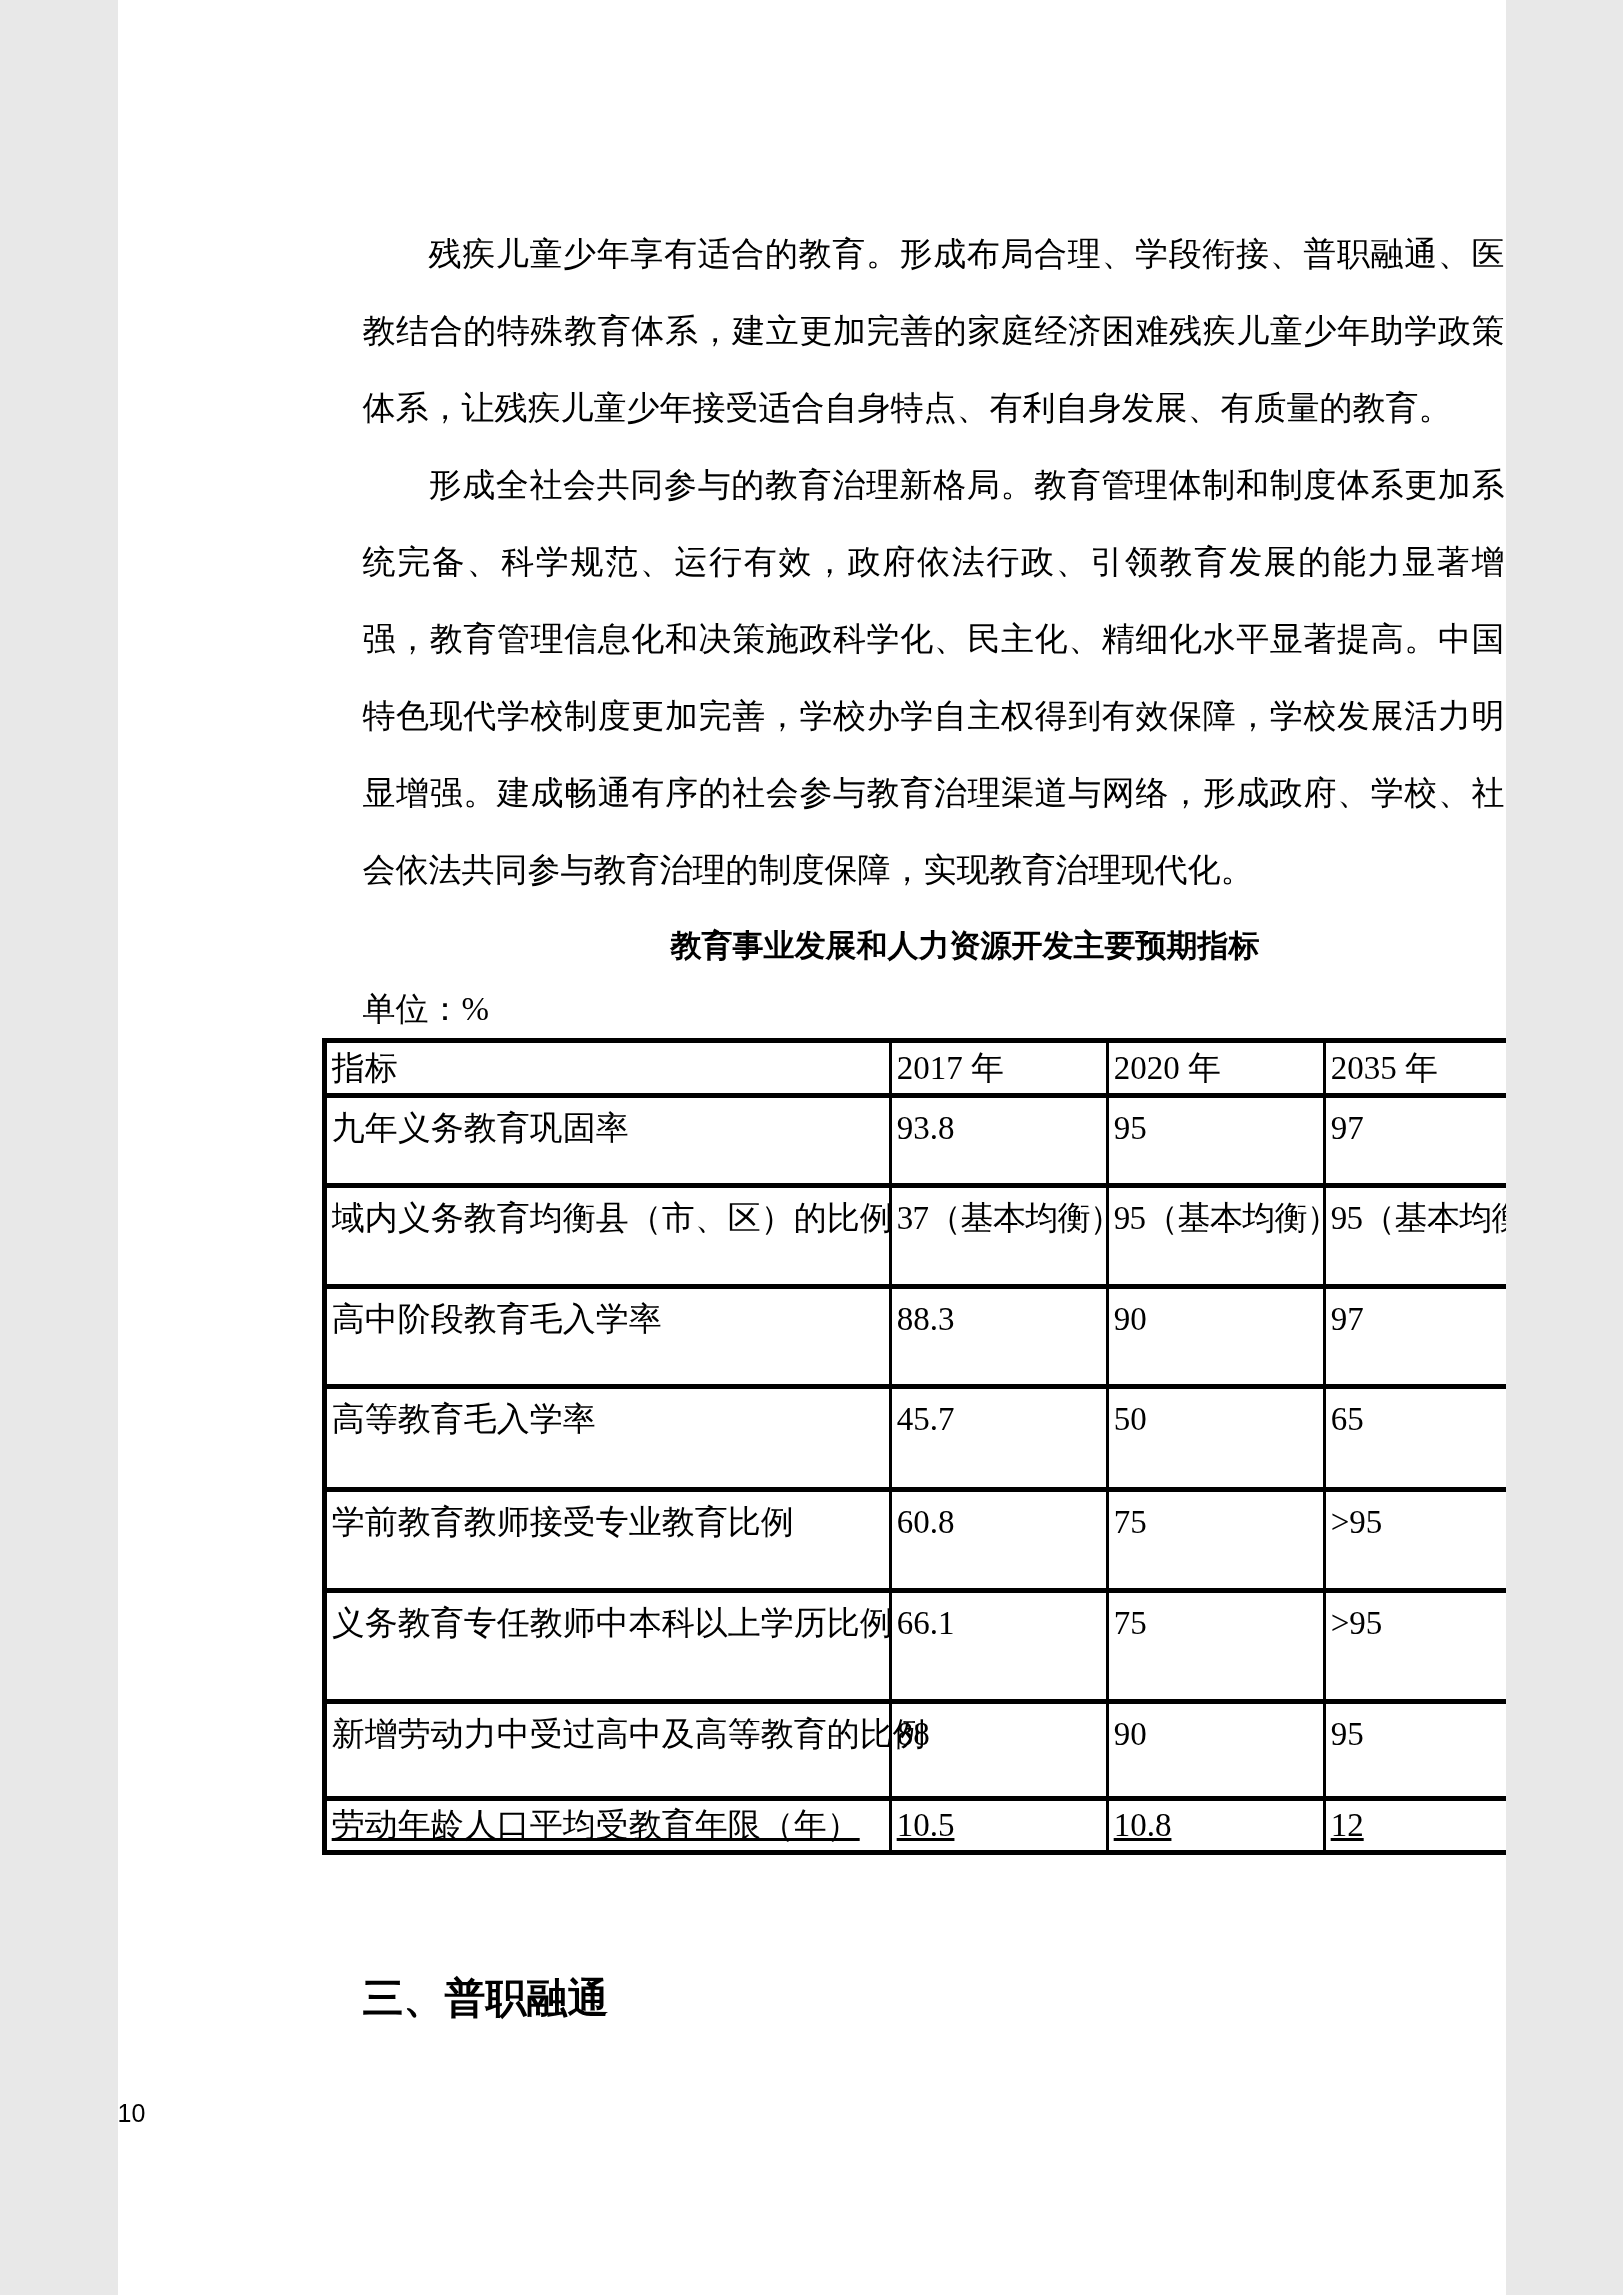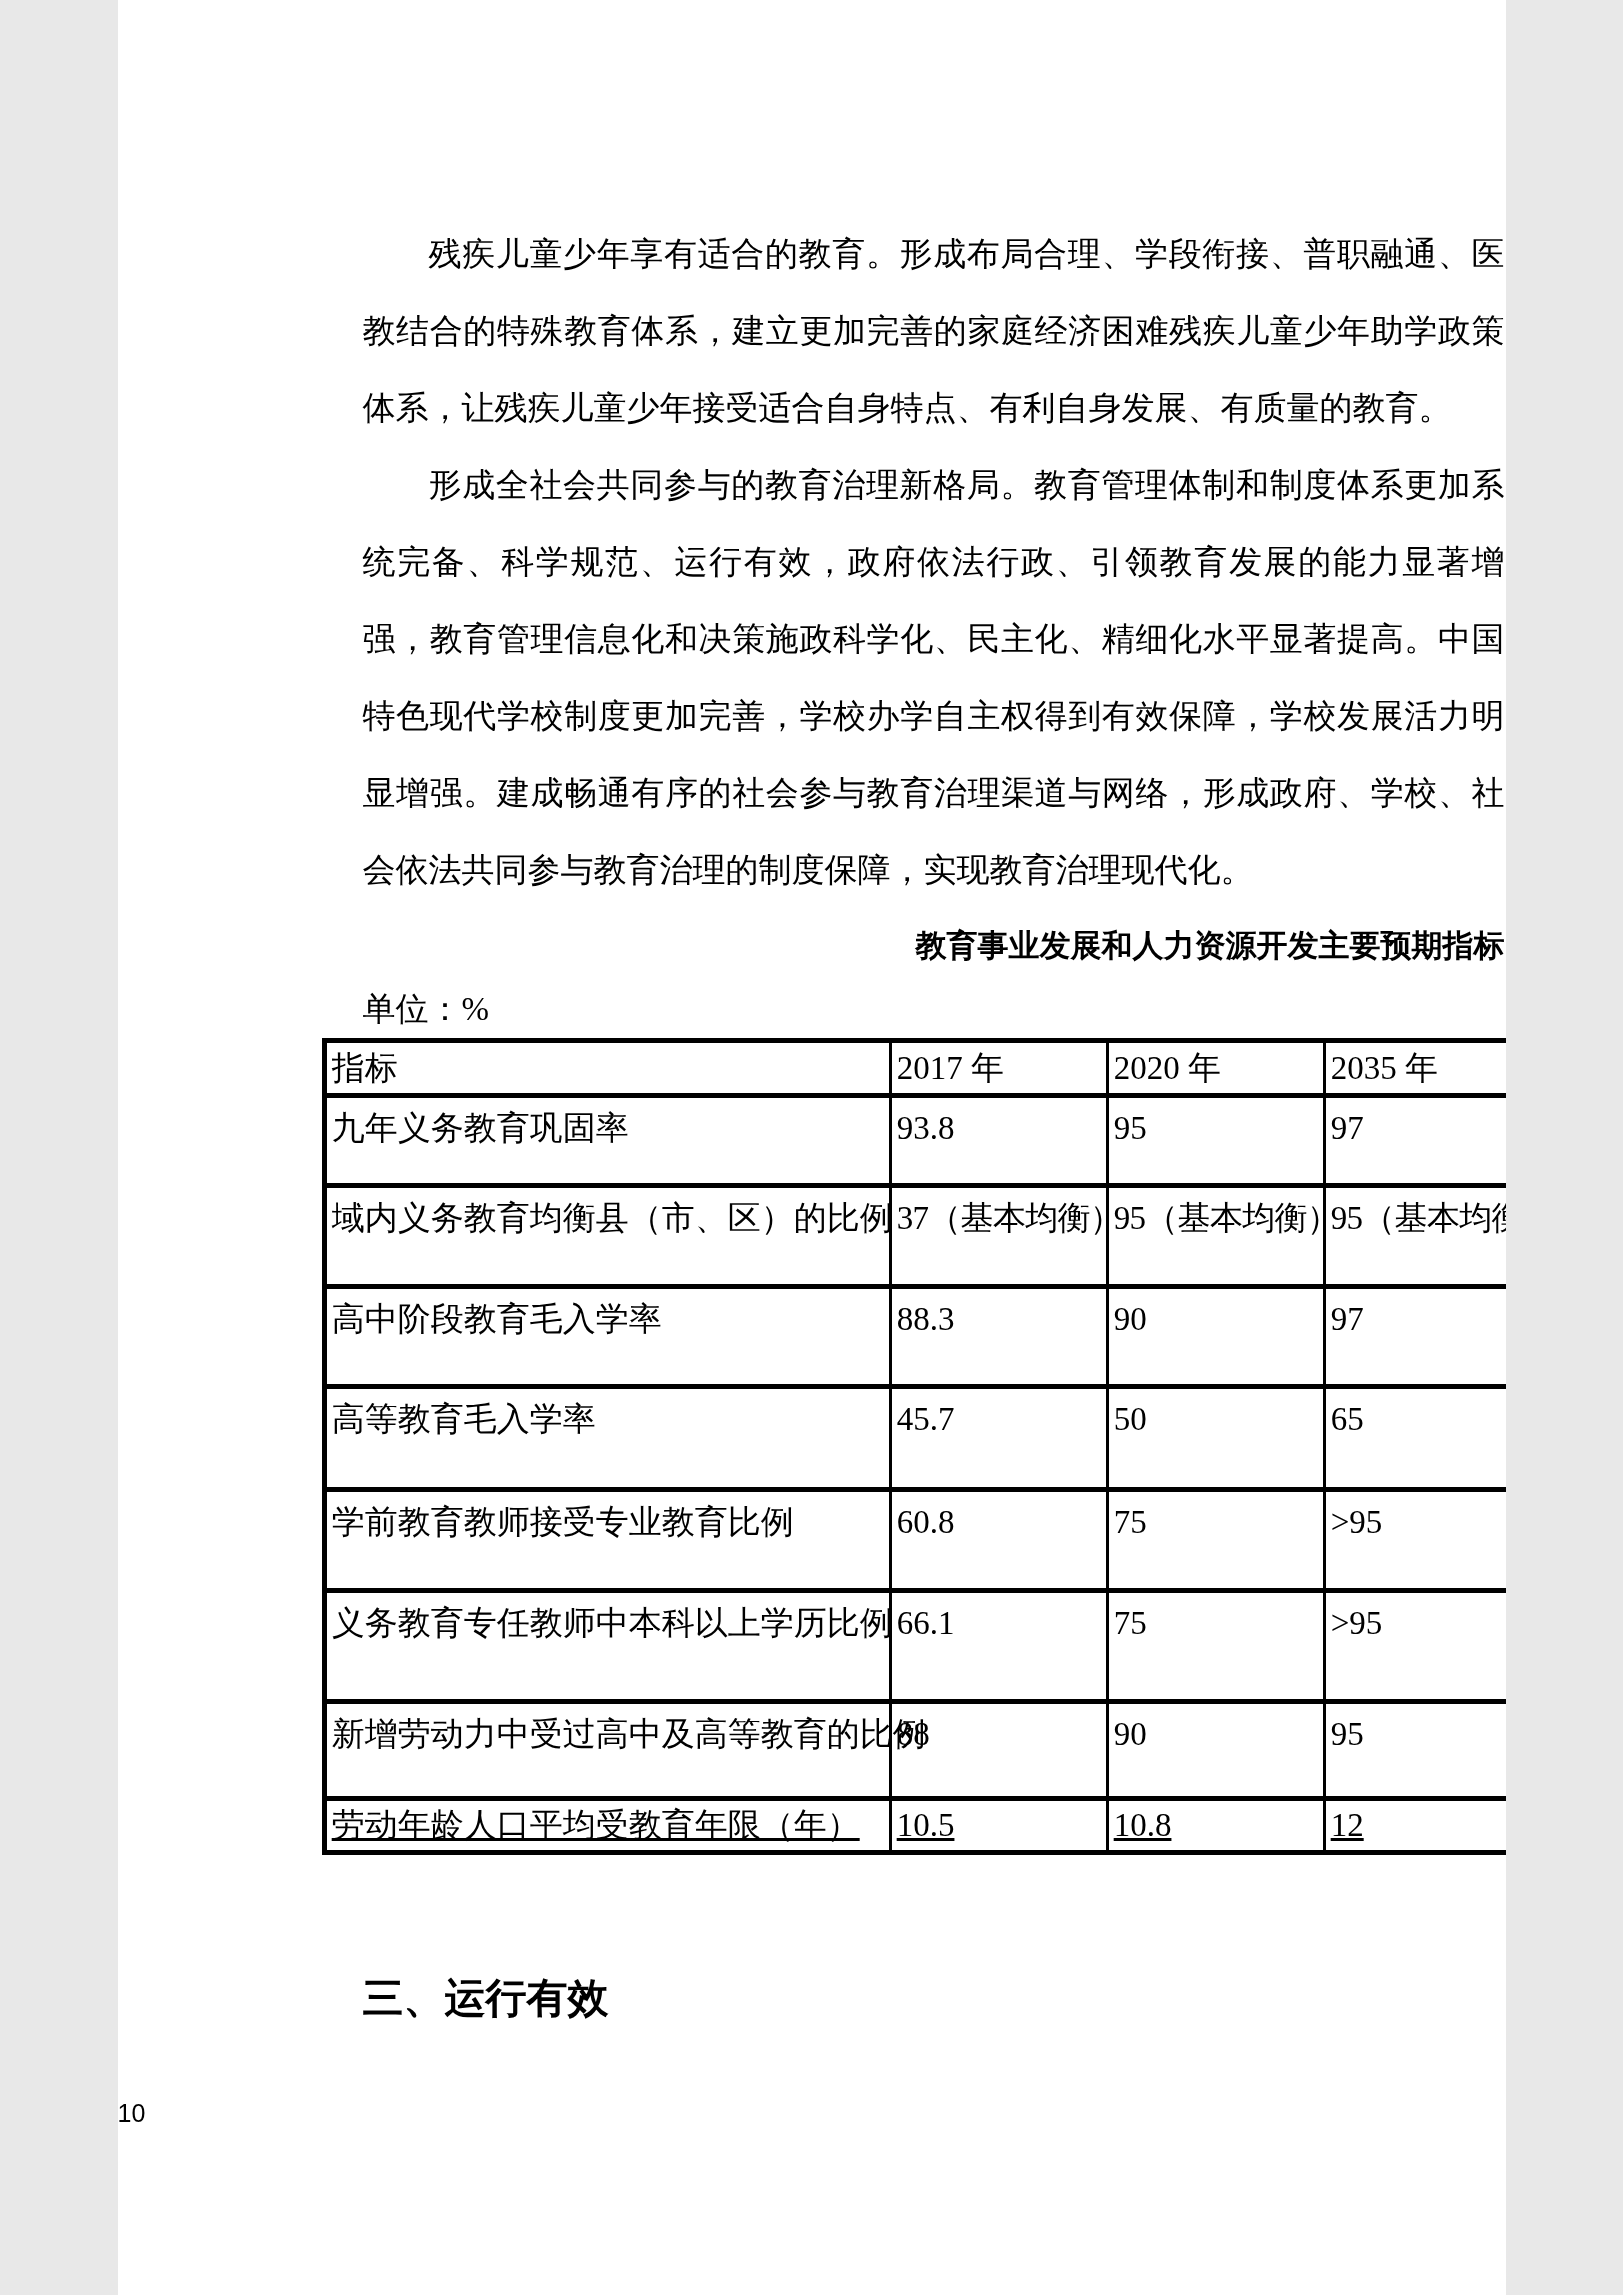--- a/index.html
+++ b/index.html
@@ -29,21 +29,21 @@
     padding: 0;
     text-indent: 2em;
   }
 
   
   .table-title {
     position: absolute;
     left: 245px;
     top: 916px;
     width: 1142px;
-    text-align: right;
+    text-align: center;
     text-indent: 63px;
     font-size: 31px;
     line-height: 59px;
     font-weight: bold;
   }
 
   
   .unit-label {
     position: absolute;
     left: 245px;
@@ -191,18 +191,18 @@
       </tr>
       <tr class="r9">
         <td>劳动年龄人口平均受教育年限（年）</td>
         <td>10.5</td>
         <td>10.8</td>
         <td>12</td>
       </tr>
     </tbody>
   </table>
 
-  <div class="section-heading">三、运行有效</div>
+  <div class="section-heading">三、普职融通</div>
 
   <div class="page-number">10</div>
 
 </div>
 
 
 </body></html>

